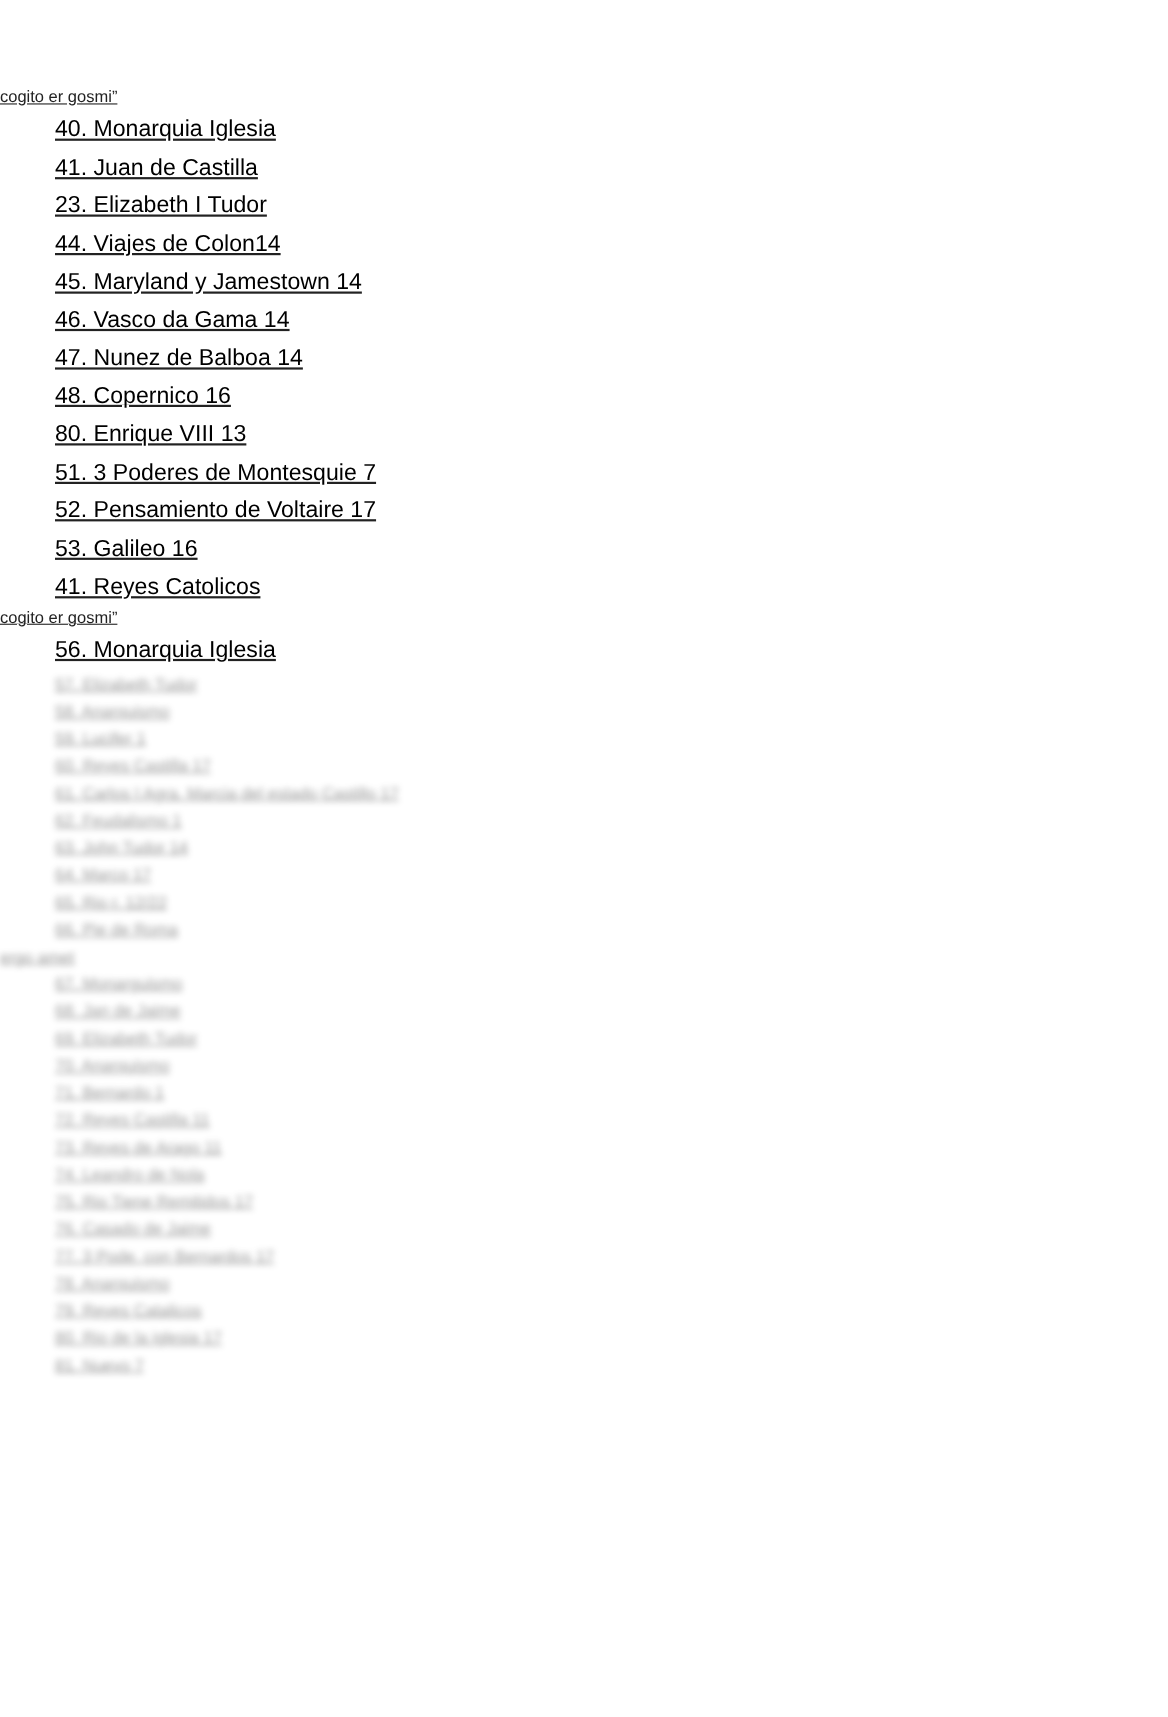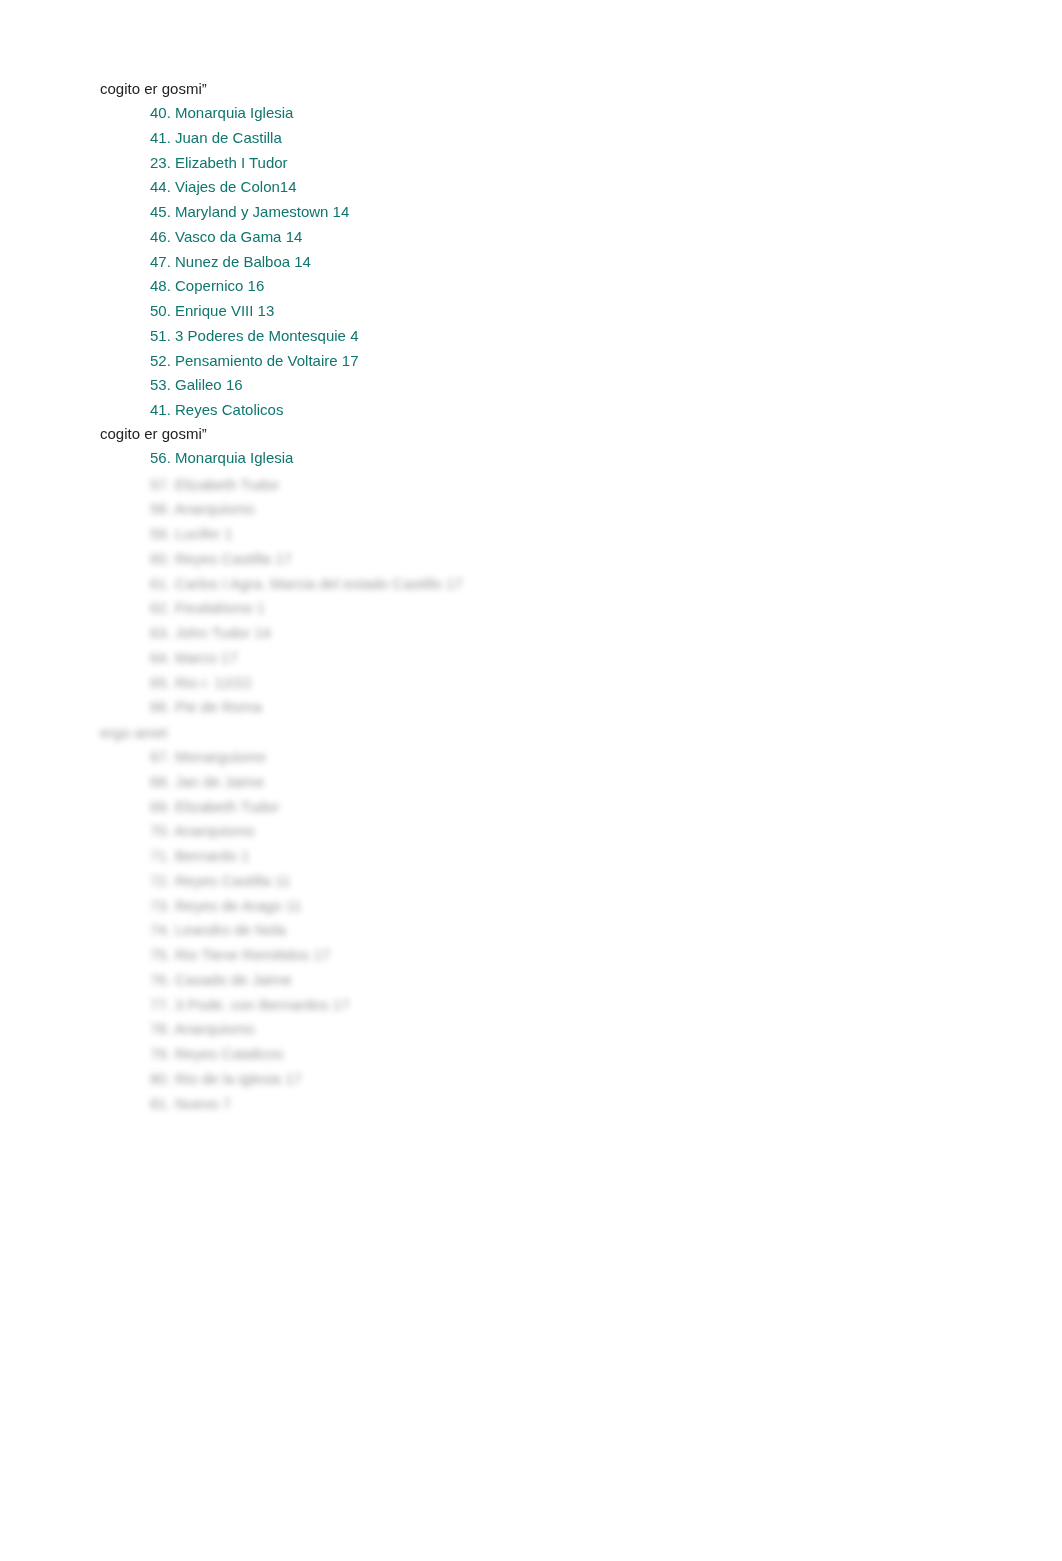--- a/index.html
+++ b/index.html
@@ -12,37 +12,37 @@
       width: 1062px;
       min-height: 1561px;
       background: #ffffff;
       font-family: Arial, sans-serif;
       font-size: 15px;
       color: #222;
       padding: 80px 0 80px 0;
     }
 
     .content-wrapper {
-      margin-left: 100px;
+      text-decoration: underline;
     }
 
     .section-header {
       font-size: 15px;
       color: #222;
       margin-bottom: 4px;
     }
 
     .list-container {
       margin-left: 50px;
       margin-bottom: 2px;
     }
 
     .list-item {
-      font-size: 15px;
-      color: #0f766e;
+      font-size: 21px;
+      color: #000000;
       line-height: 1.65;
     }
 
     .blurred-section {
       filter: blur(3px);
       opacity: 0.55;
       margin-left: 50px;
     }
 
     .blurred-item {
@@ -71,22 +71,22 @@
 
   <div class="list-container">
     <div class="list-item">40. Monarquia Iglesia</div>
     <div class="list-item">41. Juan de Castilla</div>
     <div class="list-item">23. Elizabeth I Tudor</div>
     <div class="list-item">44. Viajes de Colon14</div>
     <div class="list-item">45. Maryland y Jamestown 14</div>
     <div class="list-item">46. Vasco da Gama 14</div>
     <div class="list-item">47. Nunez de Balboa 14</div>
     <div class="list-item">48. Copernico 16</div>
-    <div class="list-item">50. Enrique VIII 13</div>
-    <div class="list-item">51. 3 Poderes de Montesquie 4</div>
+    <div class="list-item">80. Enrique VIII 13</div>
+    <div class="list-item">51. 3 Poderes de Montesquie 7</div>
     <div class="list-item">52. Pensamiento de Voltaire 17</div>
     <div class="list-item">53. Galileo 16</div>
     <div class="list-item">41. Reyes Catolicos</div>
   </div>
 
   <div class="section-header second-cogito">cogito er gosmi”</div>
 
   <div class="list-container">
     <div class="list-item">56. Monarquia Iglesia</div>
   </div>

